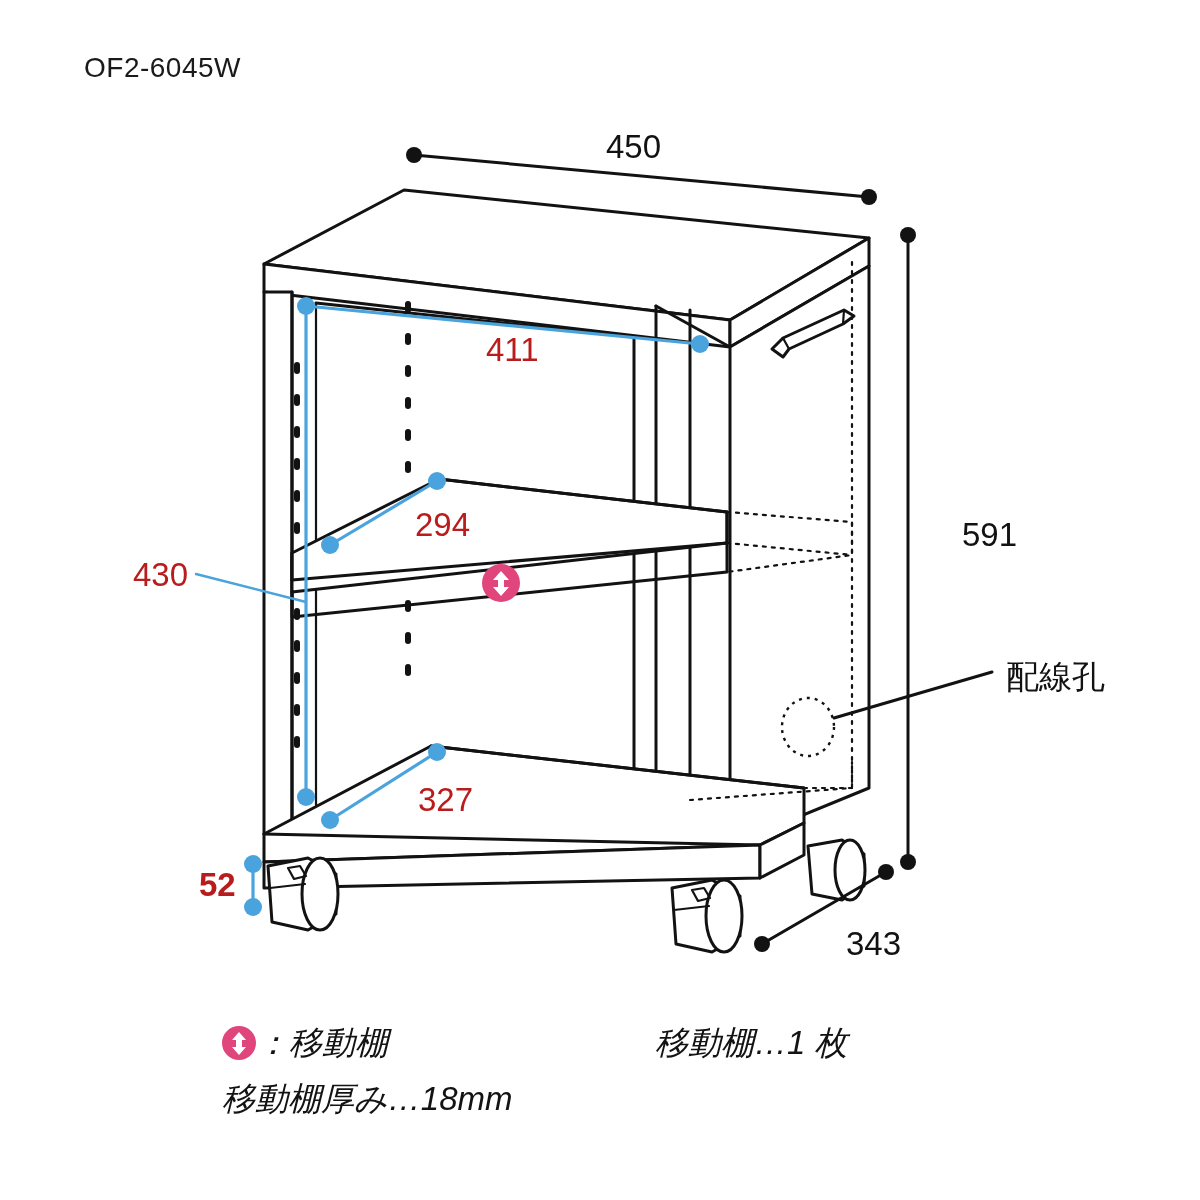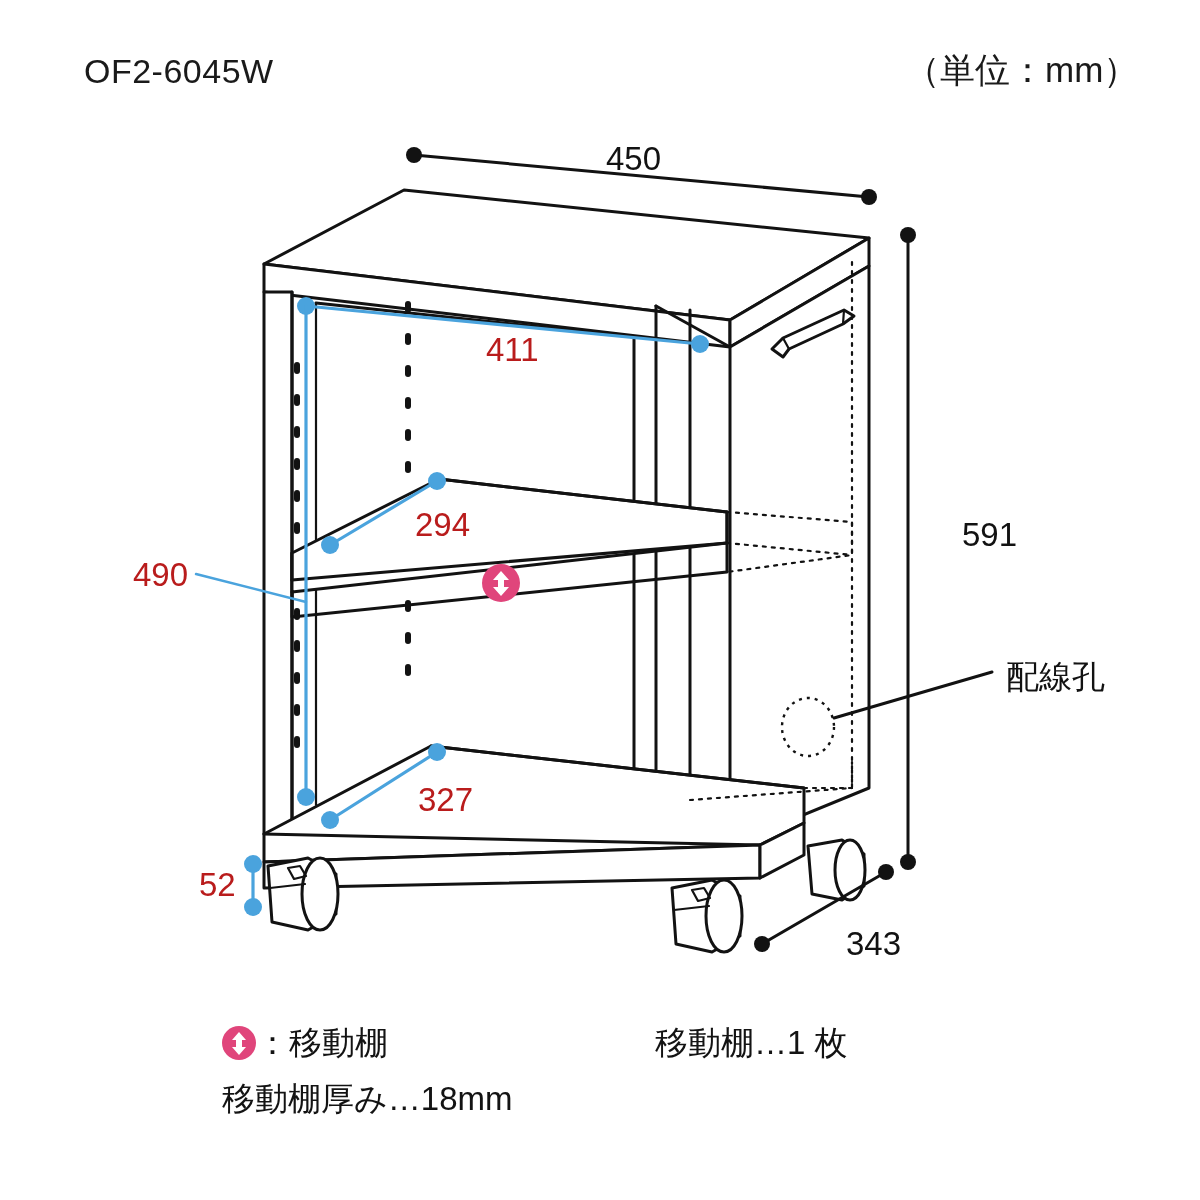--- a/index.html
+++ b/index.html
@@ -26,21 +26,21 @@
     height: 1200px;
   }
   .txt {
     position: absolute;
     white-space: pre;
     line-height: 1;
   }
   #title-code {
     left: 84px;
     top: 54px;
-    font-size: 34px;
+    font-size: 28px;
     letter-spacing: 0.5px;
     color: #1a1a1a;
   }
   #unit-note {
     left: 905px;
     top: 52px;
     font-size: 35px;
     color: #1a1a1a;
   }
   .dim-black {
@@ -68,20 +68,21 @@
     font-size: 33px;
     color: #131313;
     line-height: 1.45;
   }
   #legend-left  { left: 222px; top: 0px; }
   #legend-right { left: 655px; top: 0px; }
   .legend-row {
     display: flex;
     align-items: center;
     height: 56px;
+    font-style: italic;
   }
   .pink-badge {
     display: inline-block;
     width: 30px;
     height: 30px;
     margin-right: 4px;
     vertical-align: -4px;
   }
 </style>
 </head>
@@ -263,37 +264,36 @@
       <rect x="405" y="461" width="6" height="12" rx="3"></rect>
       <rect x="405" y="600" width="6" height="12" rx="3"></rect>
       <rect x="405" y="632" width="6" height="12" rx="3"></rect>
       <rect x="405" y="664" width="6" height="12" rx="3"></rect>
     </g>
 
   </svg>
 
   <div class="txt" id="title-code">OF2-6045W</div>
 
-  <div class="txt" id="unit-note">（単位：mm）</div>
-
-  <div class="txt dim-black" style="left:606px; top:130px;margin-top:12px;">450</div>
+
+  <div class="txt dim-black" style="left:606px; top:130px;">450</div>
 
   <div class="txt dim-black" style="left:930px; top:518px;margin-left:32px;">591</div>
 
   <div class="txt dim-black" style="left:846px; top:927px;text-align:center;">343</div>
 
   <div class="txt dim-blue" style="left:486px; top:333px;">411</div>
 
   <div class="txt dim-blue" style="left:415px; top:508px;">294</div>
 
-  <div class="txt dim-blue" style="left:133px; top:558px;">490</div>
+  <div class="txt dim-blue" style="left:133px; top:558px;">430</div>
 
   <div class="txt dim-blue" style="left:418px; top:783px;">327</div>
 
-  <div class="txt dim-blue" style="left:199px; top:868px;">52</div>
+  <div class="txt dim-blue" style="left:199px; top:868px;font-weight:bold;">52</div>
 
   <div class="txt callout" style="left:1006px; top:660px;">配線孔</div>
 
   <div id="legend">
     <div class="legend-col" id="legend-left">
       <div class="legend-row">
         <span class="pink-badge"></span>
         <span>：移動棚</span>
       </div>
       <div class="legend-row">

